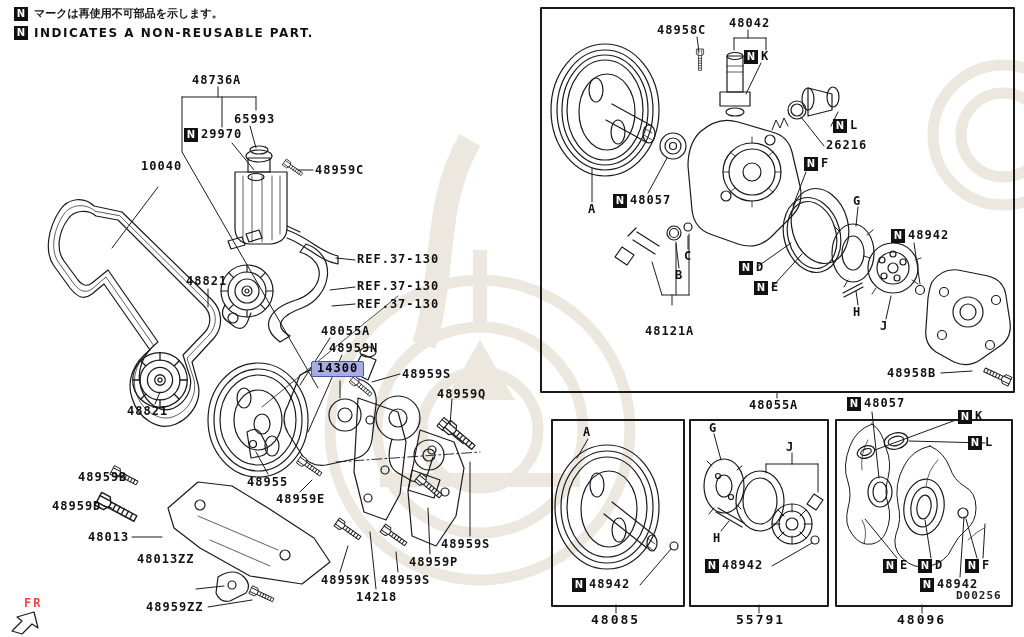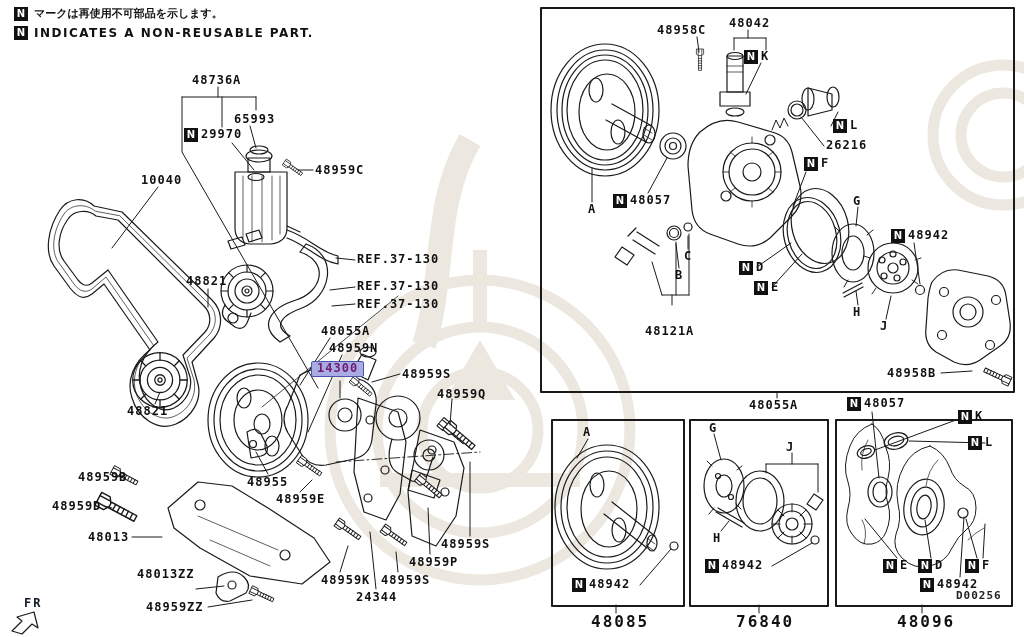--- a/index.html
+++ b/index.html
@@ -1,30 +1,30 @@
 <!DOCTYPE html>
 <html><head>
 <meta charset="utf-8">
 <style>
   html,body{margin:0;padding:0;background:#fff}
   .stage{position:relative;width:1024px;height:637px;background:#fff;overflow:hidden;
          font-family:"DejaVu Sans Mono",monospace;color:#111}
   svg.art{position:absolute;left:0;top:0}
   .lbl{position:absolute;display:flex;align-items:center;gap:3px;white-space:nowrap;
        font:700 12px/1.15 "DejaVu Sans Mono",monospace;letter-spacing:1px;color:#111}
-  .cap{font-size:16px;letter-spacing:2px}
+  .cap{font-size:13px;letter-spacing:2px}
   .nb{display:inline-flex;width:14px;height:14px;background:#111;color:#fff;
       font:700 10px/1 "DejaVu Sans",sans-serif;align-items:center;justify-content:center;
       flex:none;letter-spacing:0}
   .note{position:absolute;display:flex;align-items:center;gap:6px;
         font:700 12px/1.2 "DejaVu Sans",sans-serif;letter-spacing:1.5px;color:#111}
   .note.jp{font-size:11px;letter-spacing:0}
   .hl{border:1.6px solid;border-radius:2px;padding:0 5px}
   .code{position:absolute;font:700 11px "DejaVu Sans Mono",monospace;letter-spacing:1px;color:#222}
-  .fr{position:absolute;font:700 12px "DejaVu Sans Mono",monospace;letter-spacing:2px;color:#0f172a}
+  .fr{position:absolute;font:700 12px "DejaVu Sans Mono",monospace;letter-spacing:2px;color:#ef4444}
 </style>
 </head>
 <body>
 
 <div class="stage">
 
 <svg class="art" width="1024" height="637" viewBox="0 0 1024 637">
   <defs>
     <g id="bolt">
       <path d="M-11,-6 l8,0 l4,6 l-4,6 l-8,0 z" fill="#fff"></path>
@@ -291,41 +291,41 @@
   <span>INDICATES A NON-REUSABLE PART.</span>
 </div>
 
 <span class="lbl" style="left:192px;top:74px">48736A</span>
 <span class="lbl" style="left:234px;top:113px">65993</span>
 <span class="lbl" style="left:184px;top:128px">
       <span class="nb">N</span>
       <span>29970</span>
     </span>
 <span class="lbl" style="left:315px;top:164px">48959C</span>
-<span class="lbl" style="left:141px;top:174px">10040</span>
+<span class="lbl" style="left:141px;top:160px">10040</span>
 <span class="lbl" style="left:186px;top:275px">48821</span>
 <span class="lbl" style="left:357px;top:253px">REF.37-130</span>
 <span class="lbl" style="left:357px;top:280px">REF.37-130</span>
 <span class="lbl" style="left:357px;top:298px">REF.37-130</span>
 <span class="lbl" style="left:321px;top:325px">48055A</span>
 <span class="lbl" style="left:329px;top:342px">48959N</span>
-<span class="lbl hl" style="left: 311px; top: 361px; background: rgb(169, 172, 224); border-color: rgb(75, 83, 174); color: #701a75;">14300</span>
+<span class="lbl hl" style="left: 311px; top: 361px; background: rgb(169, 172, 224); border-color: rgb(75, 83, 174); color: #000000;">14300</span>
 <span class="lbl" style="left:402px;top:368px">48959S</span>
 <span class="lbl" style="left:437px;top:388px">48959Q</span>
 <span class="lbl" style="left:127px;top:405px">48821</span>
 <span class="lbl" style="left:78px;top:471px">48959B</span>
 <span class="lbl" style="left:52px;top:500px">48959D</span>
 <span class="lbl" style="left:247px;top:476px">48955</span>
 <span class="lbl" style="left:276px;top:493px">48959E</span>
 <span class="lbl" style="left:88px;top:531px">48013</span>
-<span class="lbl" style="left:137px;top:568px">48013ZZ</span>
+<span class="lbl" style="left:137px;top:553px">48013ZZ</span>
 <span class="lbl" style="left:146px;top:601px">48959ZZ</span>
 <span class="lbl" style="left:321px;top:574px">48959K</span>
 <span class="lbl" style="left:381px;top:574px">48959S</span>
-<span class="lbl" style="left:356px;top:591px">24344</span>
+<span class="lbl" style="left:356px;top:591px">14218</span>
 <span class="lbl" style="left:409px;top:556px">48959P</span>
 <span class="lbl" style="left:441px;top:538px">48959S</span>
 
 <span class="lbl" style="left:657px;top:24px">48958C</span>
 <span class="lbl" style="left:729px;top:17px">48042</span>
 <span class="lbl" style="left:744px;top:50px">
       <span class="nb">N</span>
       <span>K</span>
     </span>
 <span class="lbl" style="left:833px;top:119px">
@@ -370,21 +370,21 @@
     </span>
 <span class="lbl cap" style="left:591px;top:613px">48085</span>
 
 <span class="lbl" style="left:709px;top:422px">G</span>
 <span class="lbl" style="left:786px;top:441px">J</span>
 <span class="lbl" style="left:713px;top:532px">H</span>
 <span class="lbl" style="left:705px;top:559px">
       <span class="nb">N</span>
       <span>48942</span>
     </span>
-<span class="lbl cap" style="left:736px;top:613px">76840</span>
+<span class="lbl cap" style="left:736px;top:613px">55791</span>
 
 <span class="lbl" style="left:847px;top:397px">
       <span class="nb">N</span>
       <span>48057</span>
     </span>
 <span class="lbl" style="left:958px;top:410px">
       <span class="nb">N</span>
       <span>K</span>
     </span>
 <span class="lbl" style="left:968px;top:436px">

